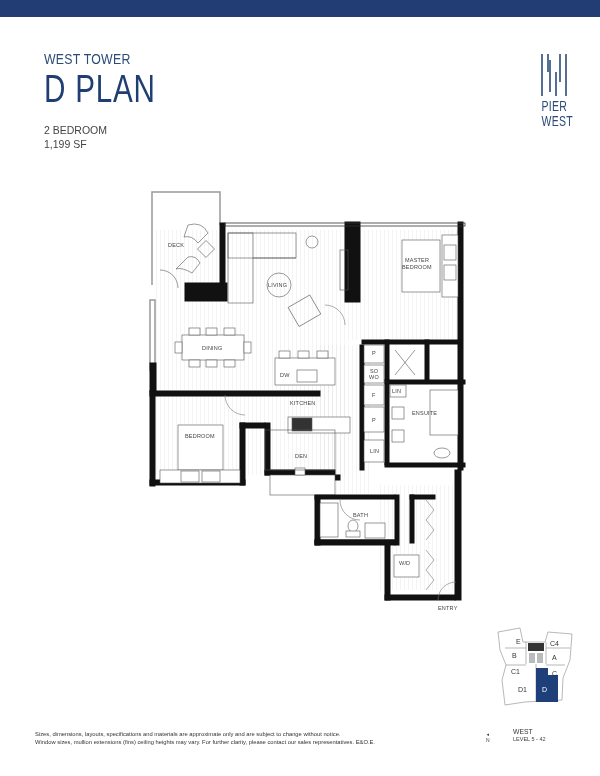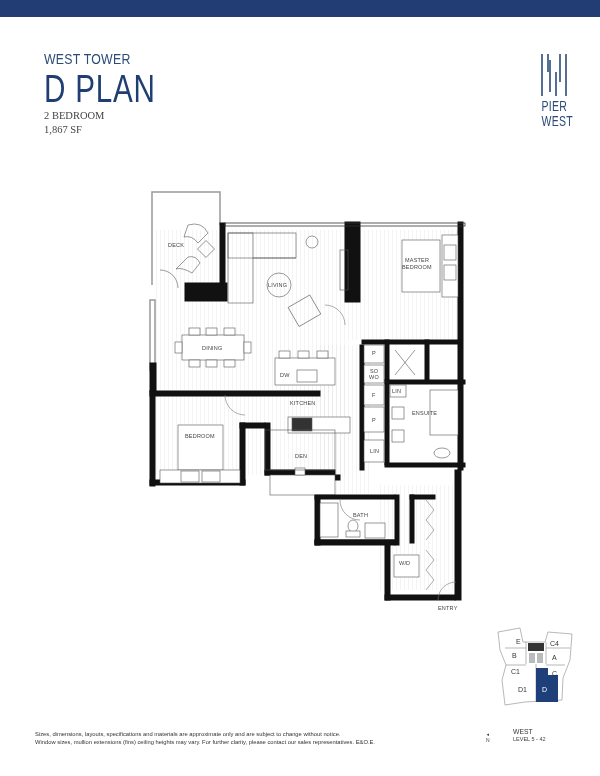--- a/index.html
+++ b/index.html
@@ -4,21 +4,21 @@
   <style>
     * { box-sizing: border-box; margin: 0; padding: 0; }
     html, body { width: 600px; height: 776px; background: #ffffff; overflow: hidden; }
     body { position: relative; font-family: "Liberation Sans", sans-serif; color: #333; }
 
     .top-bar { position: absolute; left: 0; top: 0; width: 600px; height: 17px; background: #223d73; }
 
     .header { position: absolute; left: 44px; top: 50px; }
     .tower { font-family: "Liberation Sans", sans-serif; font-size: 15px; color: #2b4b78; letter-spacing: 0.3px; transform: scaleX(0.82); transform-origin: left; white-space: nowrap; }
     .plan-title { font-family: "Liberation Sans", sans-serif; font-size: 38px; color: #1f3f73; letter-spacing: 1px; line-height: 40px; margin-top: 2px; transform: scaleX(0.78); transform-origin: left; white-space: nowrap; }
-    .specs { font-size: 10.5px; line-height: 14px; color: #444; font-family: Liberation Serif, serif; }
+    .specs { margin-top: 14px; font-size: 10.5px; line-height: 14px; color: #444; }
     .specs div { white-space: nowrap; }
 
     .logo { position: absolute; left: 536px; top: 52px; width: 36px; text-align: left; }
     .logo svg { display: block; margin: 0 auto; }
     .logo-text { font-family: "Liberation Sans", sans-serif; font-size: 15px; line-height: 15px; color: #2b4b78; transform: scaleX(0.7); letter-spacing: 0.5px; }
 
     .plan { position: absolute; left: 140px; top: 185px; width: 340px; height: 435px; }
     .plan svg { position: absolute; left: 0; top: 0; }
     .room-label { position: absolute; font-size: 5.5px; color: #444; letter-spacing: 0.2px; text-align: center; white-space: nowrap; }
 
@@ -33,21 +33,21 @@
 </head>
 <body>
 
 <div class="top-bar"></div>
 
 <div class="header">
   <div class="tower">WEST TOWER</div>
   <div class="plan-title">D PLAN</div>
   <div class="specs">
     <div>2 BEDROOM</div>
-    <div>1,867 SF</div>
+    <div>1,199 SF</div>
   </div>
 </div>
 
 <div class="logo">
   <svg width="30" height="46" viewBox="0 0 30 46">
     <g stroke="#2b4b78" stroke-width="1.6" fill="none">
       <line x1="3" y1="2" x2="3" y2="44"></line>
       <line x1="9" y1="2" x2="9" y2="20"></line>
       <line x1="11" y1="8" x2="11" y2="40"></line>
       <line x1="17" y1="20" x2="17" y2="44"></line>

